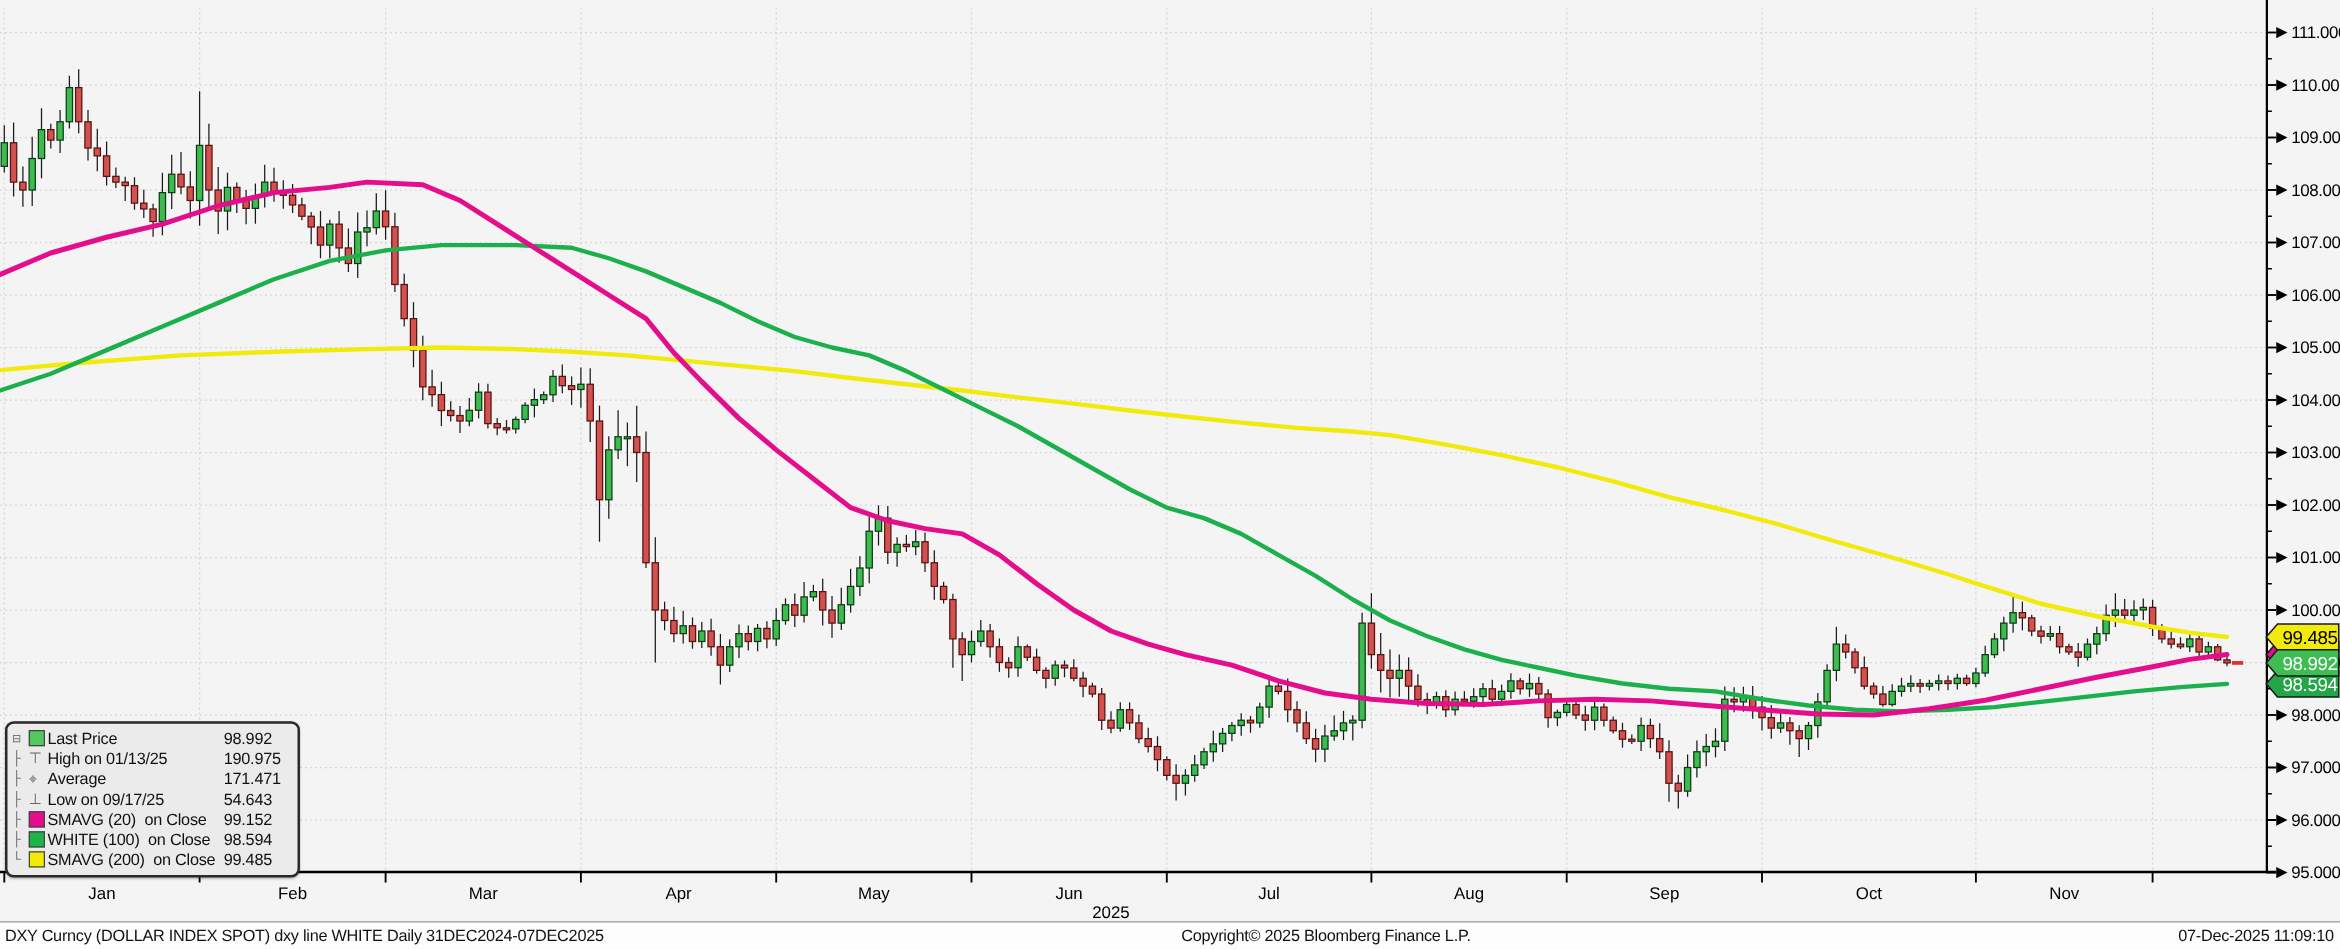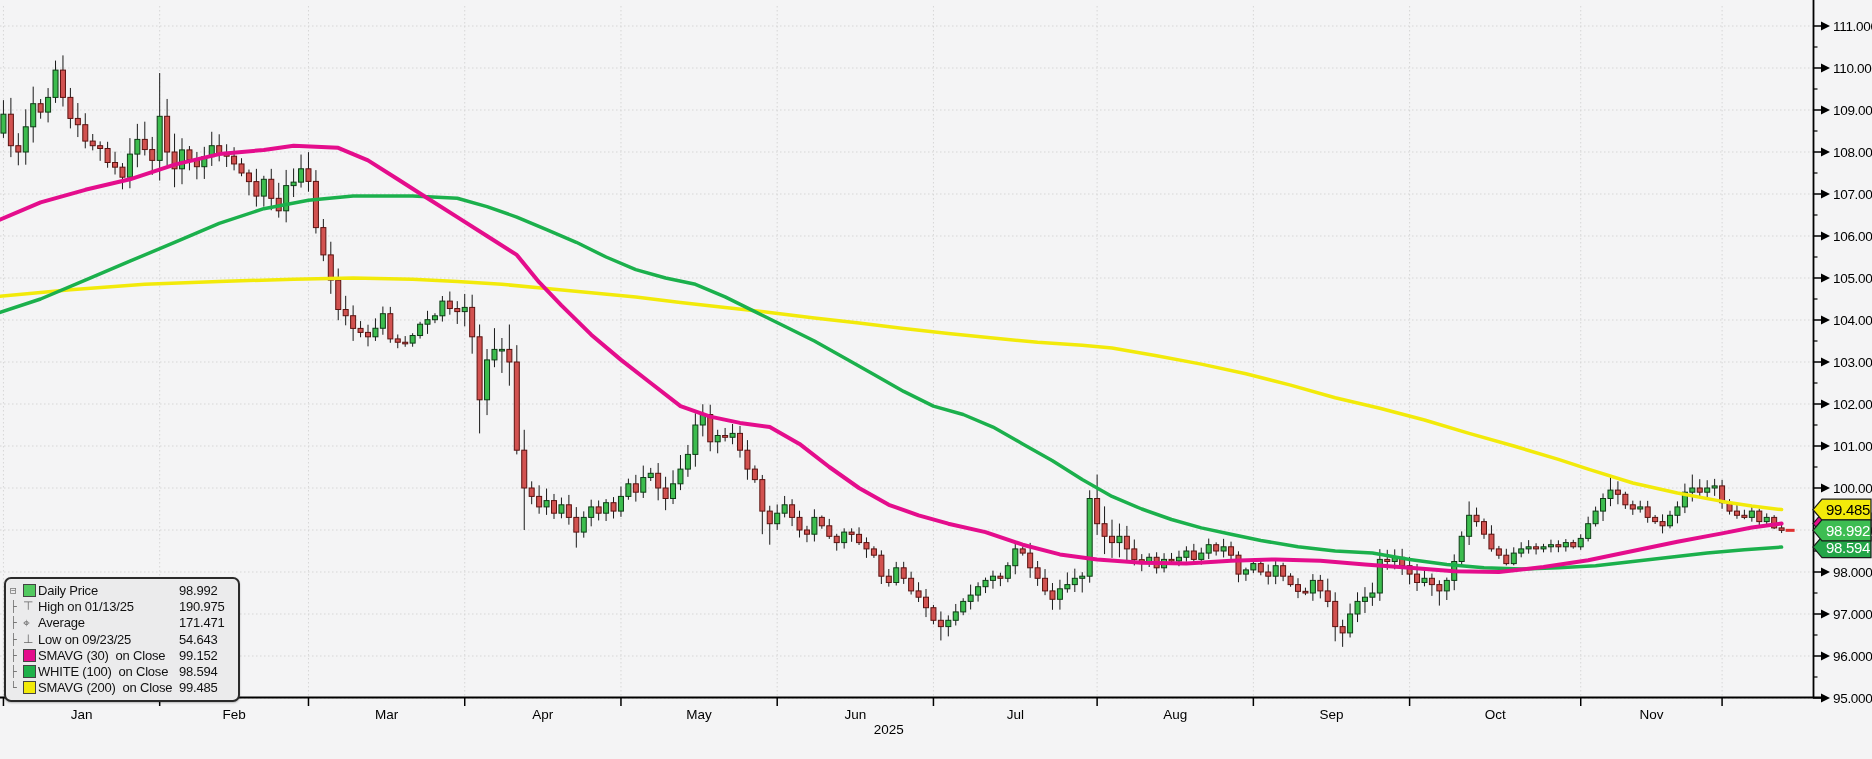--- a/index.html
+++ b/index.html
@@ -659,21 +659,21 @@
         <text x="888.8000000000001" y="734" font-size="13.5" fill="#000" text-anchor="middle">2025</text>
       </g>
     </svg>
 
   <div class="legend" id="legendbox">
       <div class="lrow">
         <span class="ltree">⊟</span>
         <span class="licon">
           <span class="swatch" style="background: rgb(82, 201, 95);"></span>
         </span>
-        <span class="llabel">Daily Price</span>
+        <span class="llabel">Last Price</span>
         <span class="lvalue">98.992</span>
       </div>
       <div class="lrow">
         <span class="ltree">├</span>
         <span class="licon">
           <span class="mglyph">⊤</span>
         </span>
         <span class="llabel">High on 01/13/25</span>
         <span class="lvalue">190.975</span>
       </div>
@@ -683,42 +683,47 @@
           <span class="mglyph">⌖</span>
         </span>
         <span class="llabel">Average</span>
         <span class="lvalue">171.471</span>
       </div>
       <div class="lrow">
         <span class="ltree">├</span>
         <span class="licon">
           <span class="mglyph">⊥</span>
         </span>
-        <span class="llabel">Low on 09/23/25</span>
+        <span class="llabel">Low on 09/17/25</span>
         <span class="lvalue">54.643</span>
       </div>
       <div class="lrow">
         <span class="ltree">├</span>
         <span class="licon">
           <span class="swatch" style="background: rgb(228, 13, 140);"></span>
         </span>
-        <span class="llabel">SMAVG (30)  on Close</span>
+        <span class="llabel">SMAVG (20)  on Close</span>
         <span class="lvalue">99.152</span>
       </div>
       <div class="lrow">
         <span class="ltree">├</span>
         <span class="licon">
           <span class="swatch" style="background: rgb(31, 177, 74);"></span>
         </span>
         <span class="llabel">WHITE (100)  on Close</span>
         <span class="lvalue">98.594</span>
       </div>
       <div class="lrow">
         <span class="ltree">└</span>
         <span class="licon">
           <span class="swatch" style="background: rgb(242, 234, 10);"></span>
         </span>
         <span class="llabel">SMAVG (200)  on Close</span>
         <span class="lvalue">99.485</span>
       </div>
     </div>
 
+  <div class="statusbar">
+    <span class="sb-left">DXY Curncy (DOLLAR INDEX SPOT) dxy line WHITE Daily 31DEC2024-07DEC2025</span>
+    <span class="sb-center">Copyright© 2025 Bloomberg Finance L.P.</span>
+    <span class="sb-right">07-Dec-2025 11:09:10</span>
+  </div>
 </div>
 
 </body></html>

